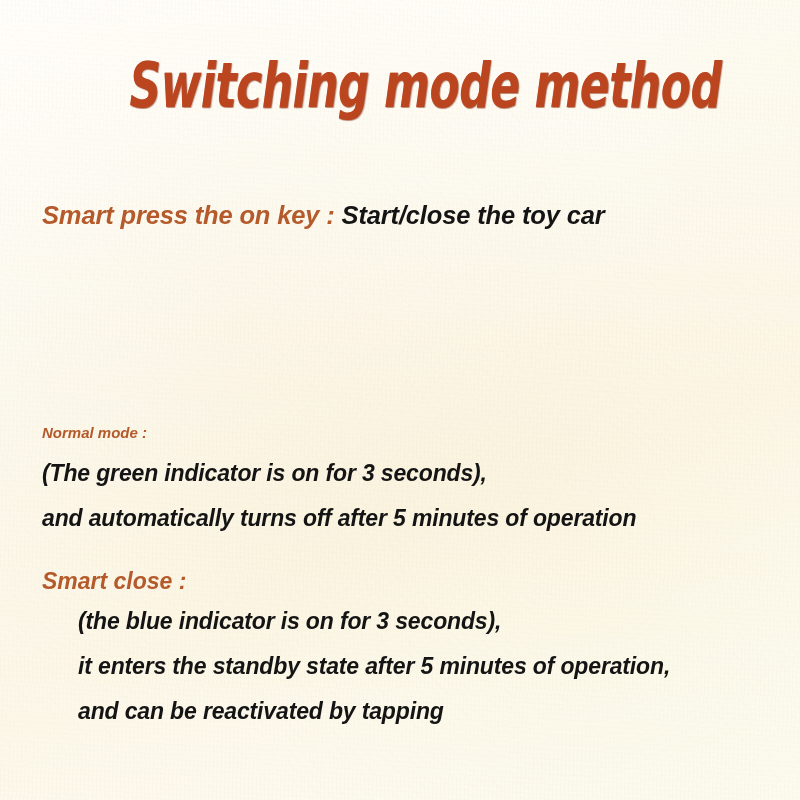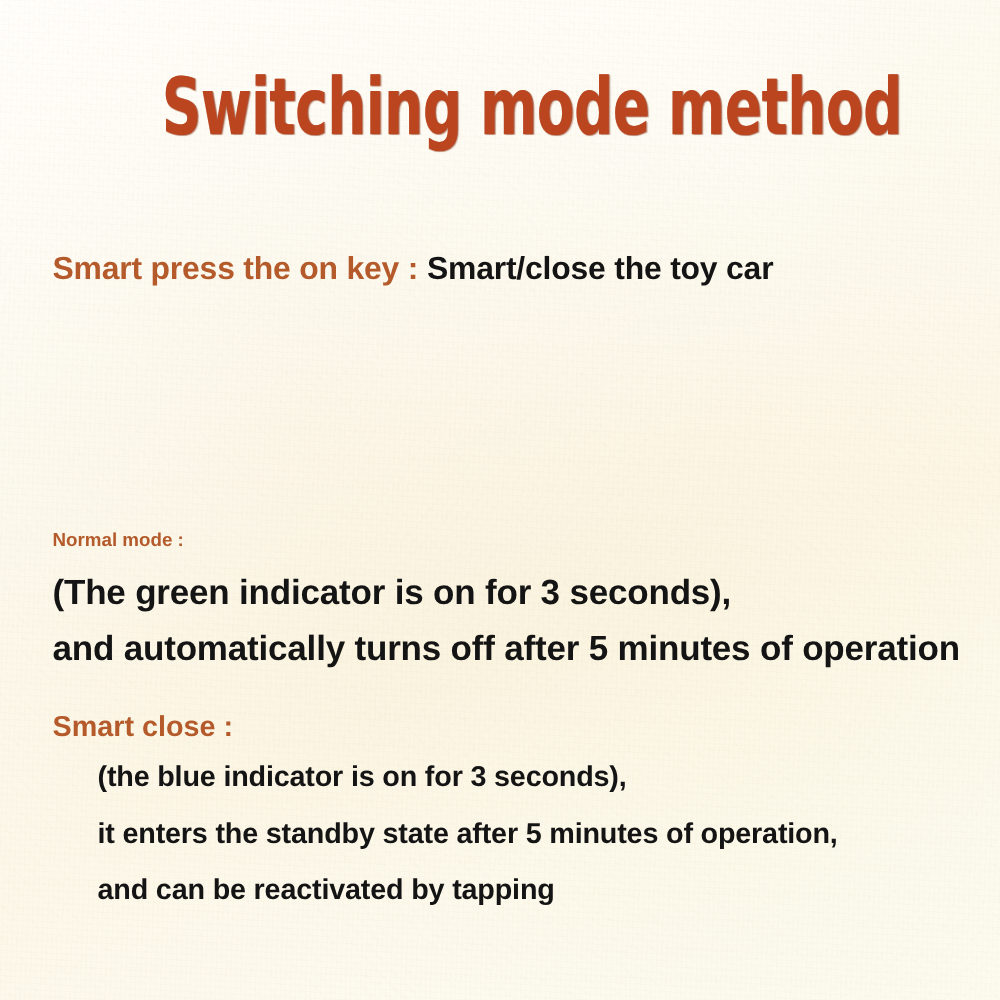--- a/index.html
+++ b/index.html
@@ -18,20 +18,21 @@
   #poster {
     position: relative;
     width: 800px;
     height: 800px;
     box-sizing: border-box;
     background:
       radial-gradient(ellipse 120% 90% at 18% 8%, #fffefb 0%, rgba(255,254,251,0) 62%),
       radial-gradient(ellipse 110% 80% at 92% 96%, #fcfbef 0%, rgba(252,251,239,0) 60%),
       linear-gradient(158deg, #fffefa 0%, #fdfaf0 34%, #fcf7e8 62%, #fdfaef 84%, #fdfcf3 100%);
     overflow: hidden;
+    font-style: italic;
   }
 
   
   #poster::before {
     content: "";
     position: absolute;
     inset: -20px;
     pointer-events: none;
     opacity: .5;
     background-image:
@@ -107,40 +108,40 @@
     color: #141414;
     font-weight: 700;
   }
 
   .block-1 { top: 196px; }
   .block-2 { top: 281px; }
   .block-2 .line { font-size: 25.5px; line-height: 44px; }
 
   .block-3 { top: 415px; }
   .block-3 .head { font-size: 15px; line-height: 36px; color: #b45a2b; font-weight: 700; }
-  .block-3 .line { font-size: 28px; line-height: 45px; }
+  .block-3 .line { font-size: 23px; line-height: 45px; }
 
   .block-4 { top: 563px; }
   .block-4 .head { font-size: 23px; line-height: 36px; color: #b45a2b; font-weight: 700; }
   .block-4 .line { font-size: 23px; line-height: 45px; margin-left: 36px; }
 </style>
 </head>
 <body>
 
 <div id="poster">
   <div id="content">
 
     <div class="title-wrap">
       <h1 class="poster-title" style="transform: scaleX(0.6958);">Switching mode method</h1>
     </div>
 
     <div class="block block-1">
       <div class="line">
         <span class="lead">Smart press the on key :</span>
-        <span class="body-txt">Smart/close the toy car</span>
+        <span class="body-txt">Start/close the toy car</span>
       </div>
     </div>
 
 
     <div class="block block-3">
       <div class="head">Normal mode :</div>
       <div class="line body-txt">(The green indicator is on for 3 seconds),</div>
       <div class="line body-txt">and automatically turns off after 5 minutes of operation</div>
     </div>
 

